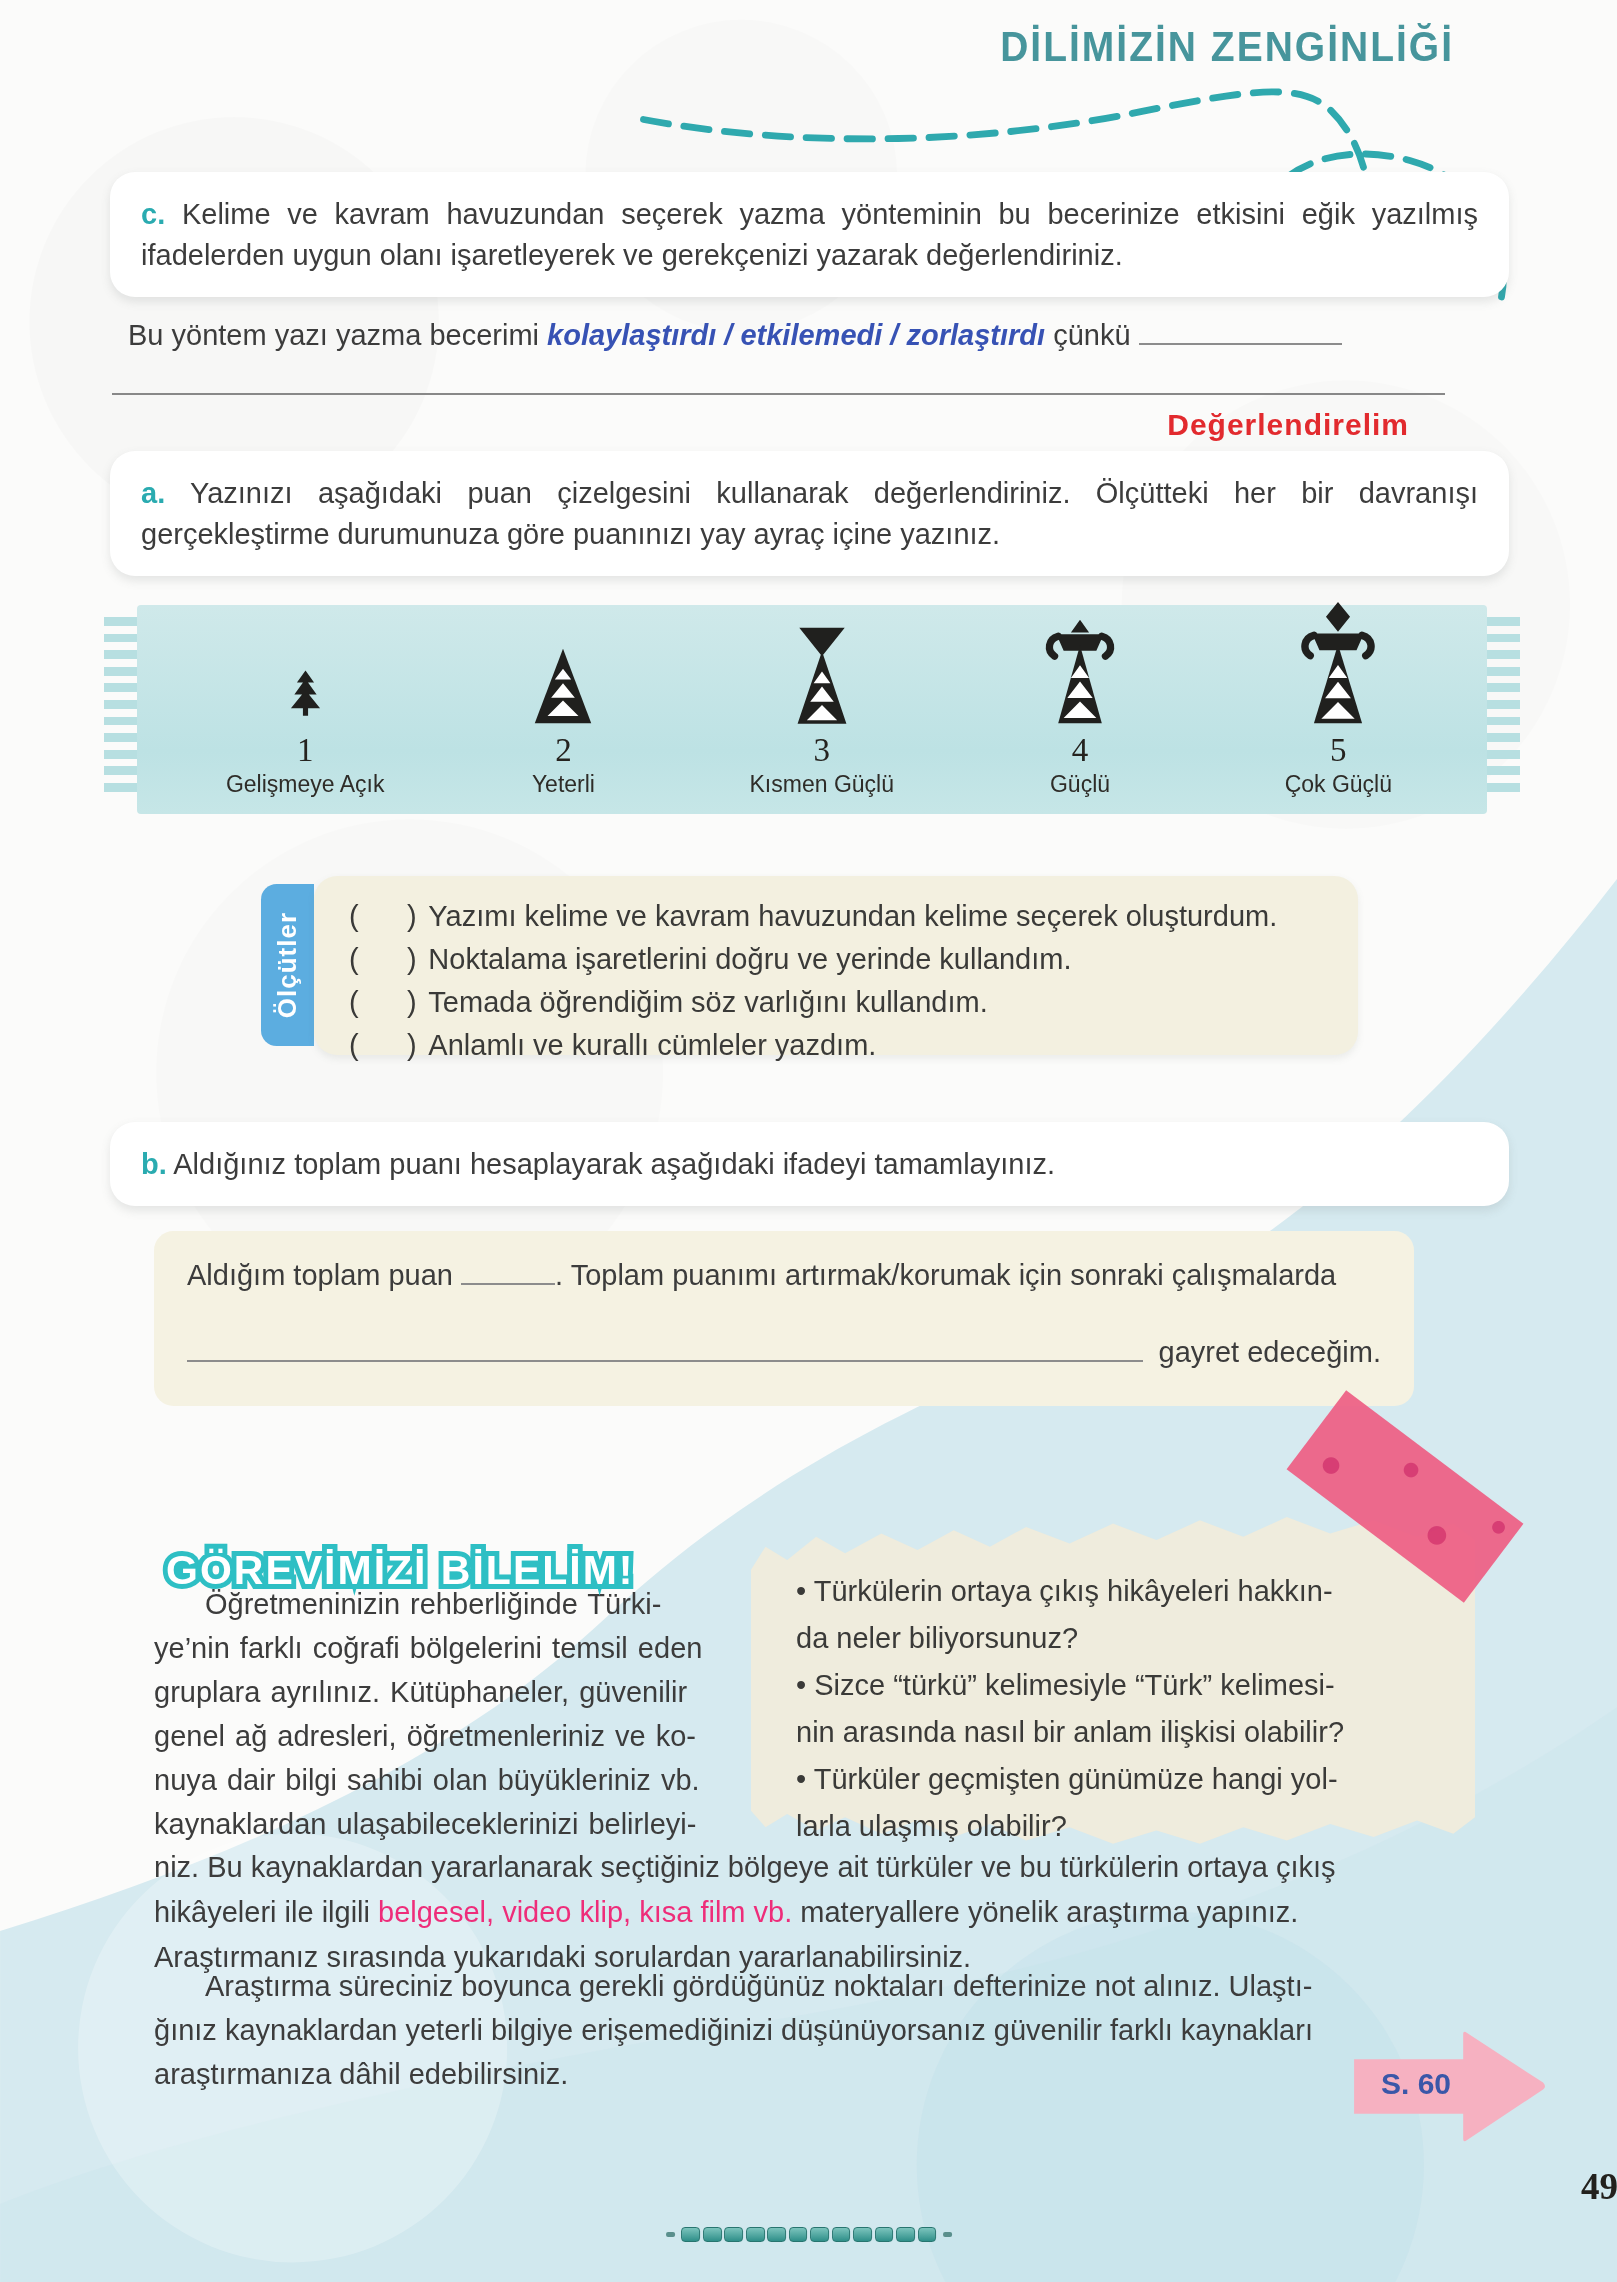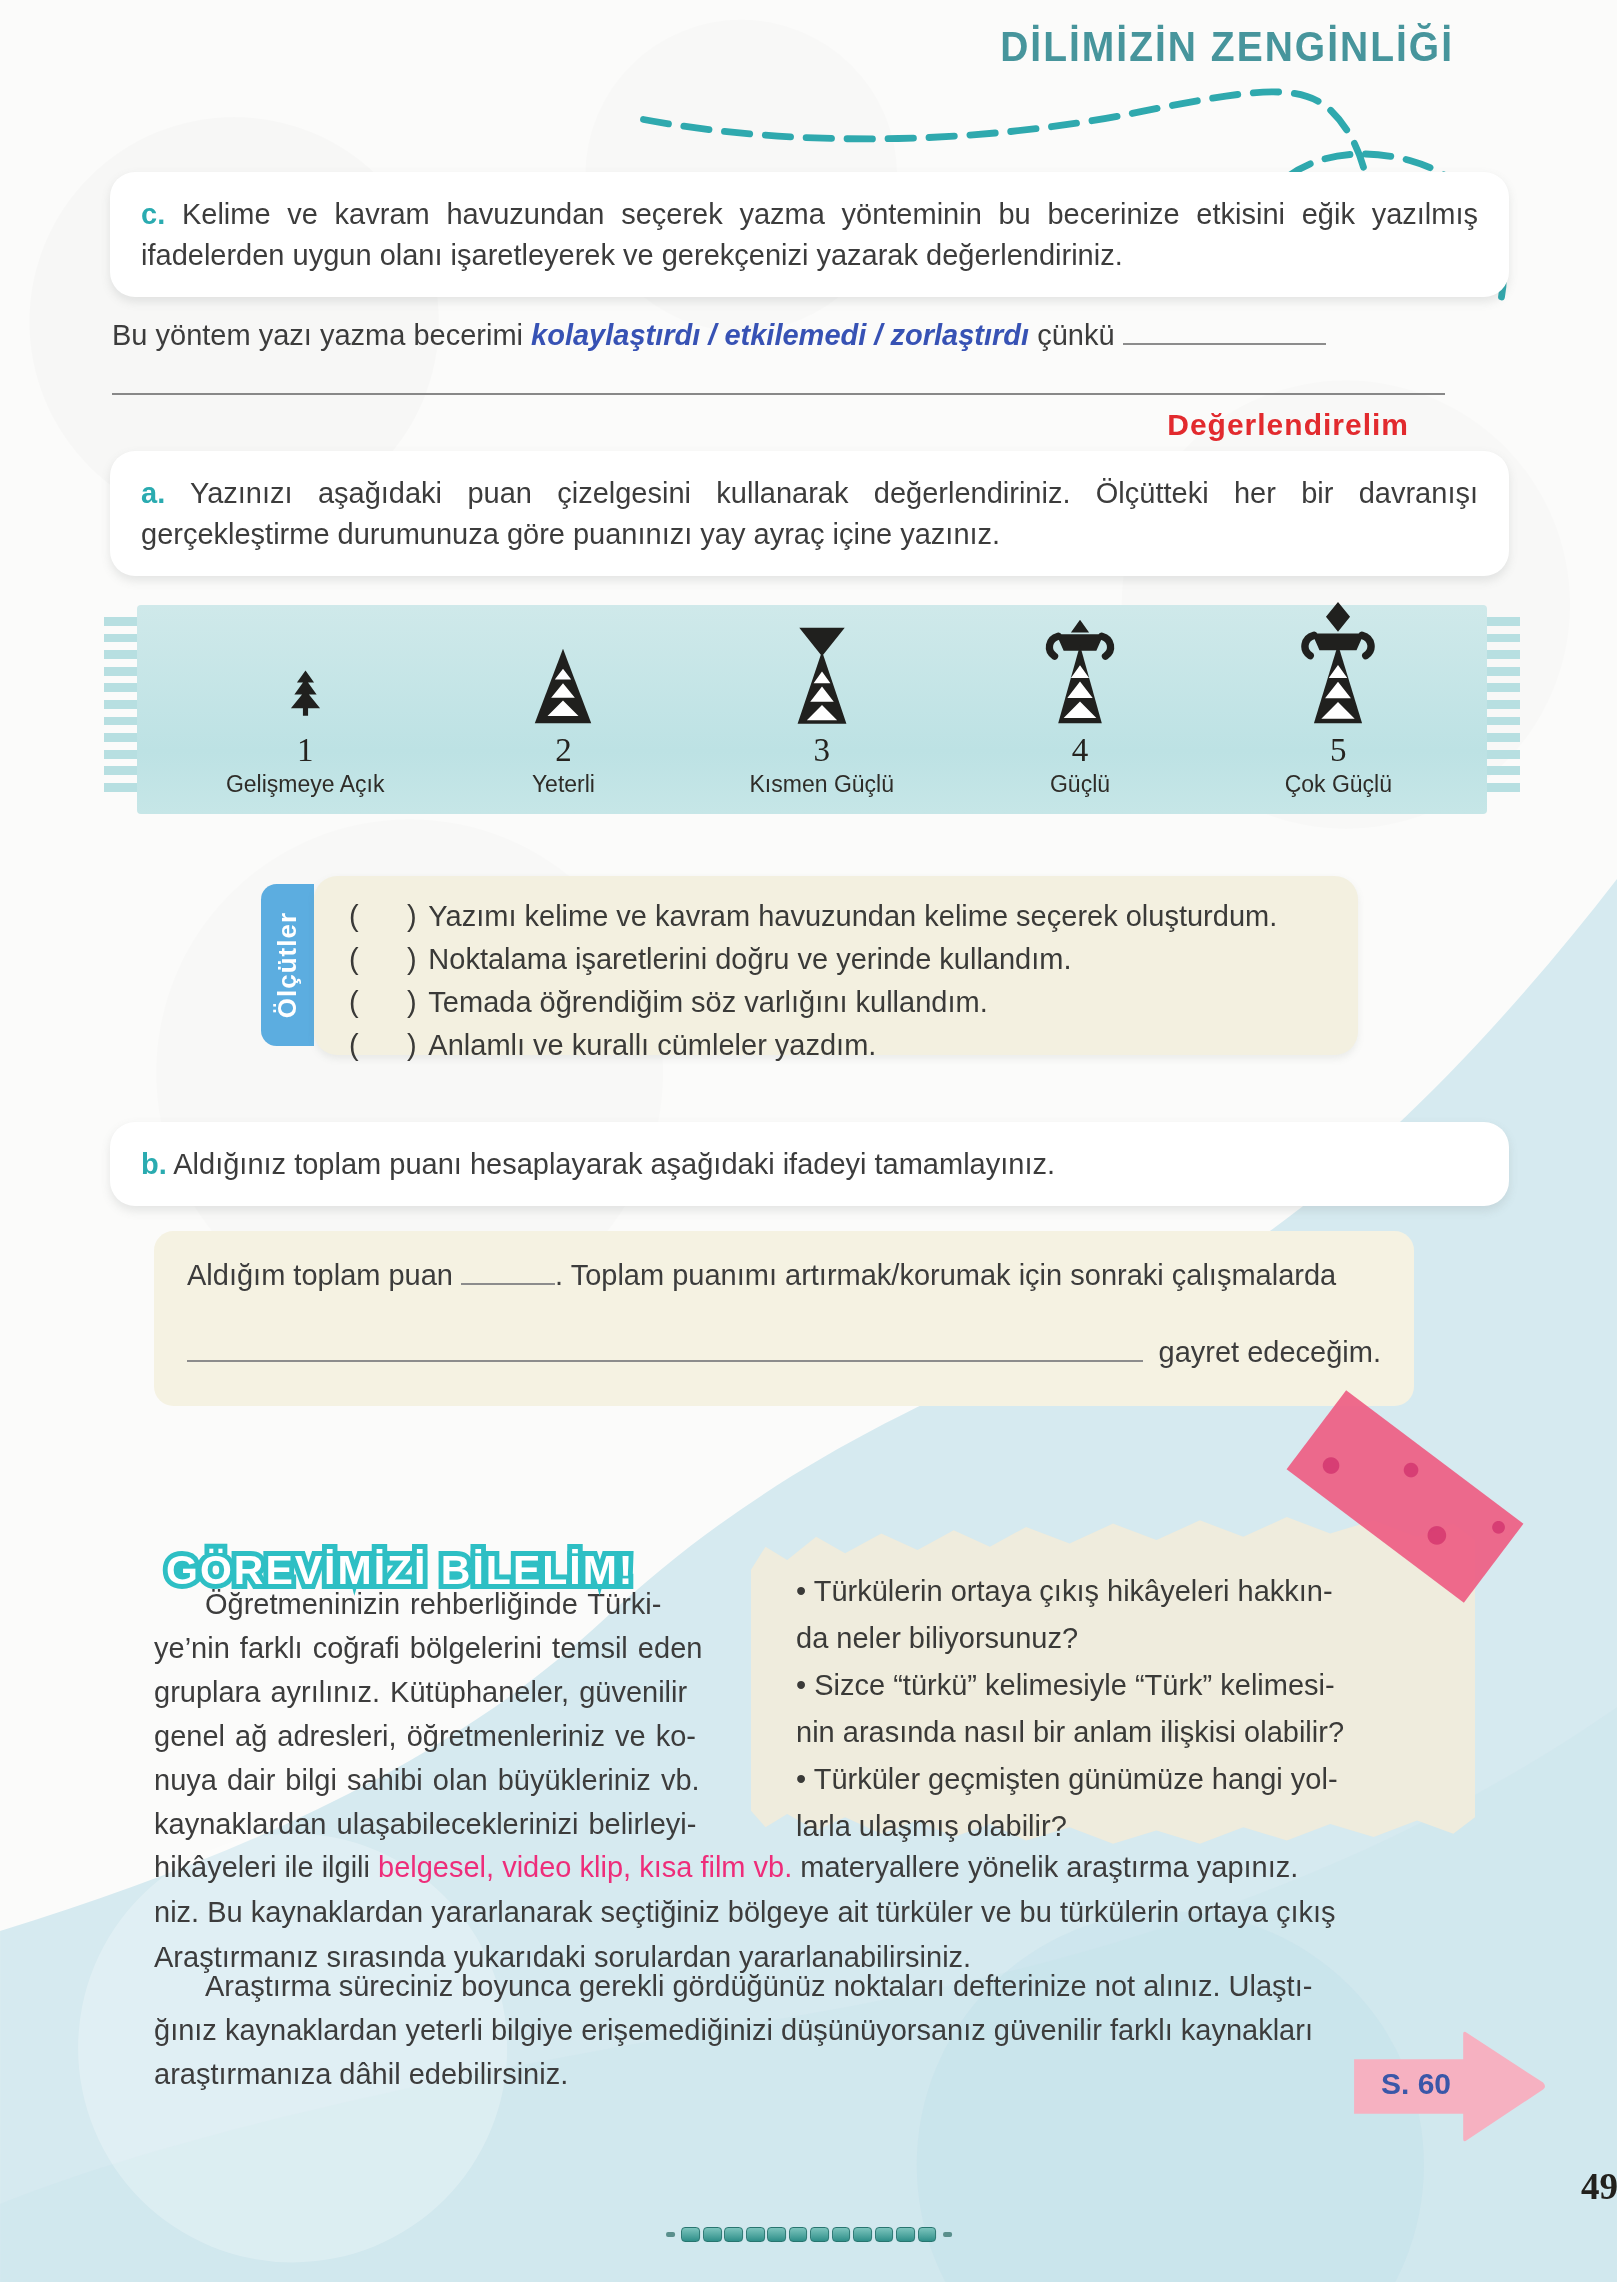--- a/index.html
+++ b/index.html
@@ -12,21 +12,21 @@
        font-size:39px;font-weight:bold;letter-spacing:2px;color:#47959c;
        transform:scaleY(1.08);}
   .squiggle{position:absolute;left:624px;top:51px;z-index:1;}
 
   
   .wbox{position:absolute;z-index:2;background:#fff;border-radius:25px;
         box-shadow:0 4.9px 9.8px rgba(110,120,120,.16);
         padding:21.5px 31px;font-size:29px;line-height:1.42;text-align:justify;}
   .lead{color:#2aabb0;font-weight:bold;}
 
-  .methodline{position:absolute;left:112px;top:314px;width:1404px;z-index:2;font-size:29px;}
+  .methodline{position:absolute;left:128px;top:314px;width:1404px;z-index:2;font-size:29px;}
   .hand{color:#3752b4;font-style:italic;font-weight:600;}
   .writein{display:inline-block;border-bottom:2px solid #8c8c8c;height:1em;vertical-align:baseline;}
   .fullline{position:absolute;left:112px;top:393px;width:1333px;border-top:2px solid #888;z-index:2;}
   .evalhdr{position:absolute;top:408px;right:209px;z-index:2;
            font-size:30px;font-weight:bold;letter-spacing:1px;color:#e22a2e;}
 
   
   .band{position:absolute;left:137px;top:605px;width:1350px;height:209px;z-index:2;
         background:linear-gradient(180deg,#cfe9ea 0%,#bde2e4 70%,#c6e6e7 100%);
         border-radius:3.9px;display:flex;padding:0 19.5px 0 39px;box-sizing:border-box;}
@@ -265,22 +265,22 @@
   </div>
 
   <div class="pcol lines" style="text-indent:51px;">Öğretmeninizin rehberliğinde Türki-
 ye’nin farklı coğrafi bölgelerini temsil eden
 gruplara ayrılınız. Kütüphaneler, güvenilir
 genel ağ adresleri, öğretmenleriniz ve ko-
 nuya dair bilgi sahibi olan büyükleriniz vb.
 kaynaklardan ulaşabileceklerinizi belirleyi-</div>
 
   <div class="pwide">
+    <div>niz. Bu kaynaklardan yararlanarak seçtiğiniz bölgeye ait türküler ve bu türkülerin ortaya çıkış</div>
     <div><span>hikâyeleri ile ilgili </span><span class="pink">belgesel, video klip, kısa film vb.</span><span> materyallere yönelik araştırma yapınız.</span></div>
-    <div>niz. Bu kaynaklardan yararlanarak seçtiğiniz bölgeye ait türküler ve bu türkülerin ortaya çıkış</div>
     <div>Araştırmanız sırasında yukarıdaki sorulardan yararlanabilirsiniz.</div>
   </div>
 
   <div class="p3 lines">Araştırma süreciniz boyunca gerekli gördüğünüz noktaları defterinize not alınız. Ulaştı-
 ğınız kaynaklardan yeterli bilgiye erişemediğinizi düşünüyorsanız güvenilir farklı kaynakları
 araştırmanıza dâhil edebilirsiniz.</div>
 
   <div class="pref">
     <svg width="195" height="113" viewBox="0 0 200 116">
       <path d="M0 30 L112 30 L112 4 Q112 0 116 3 L194 54 Q198 58 194 61 L116 113 Q112 116 112 112 L112 86 L0 86 Z" fill="#f6b1c1"></path>

